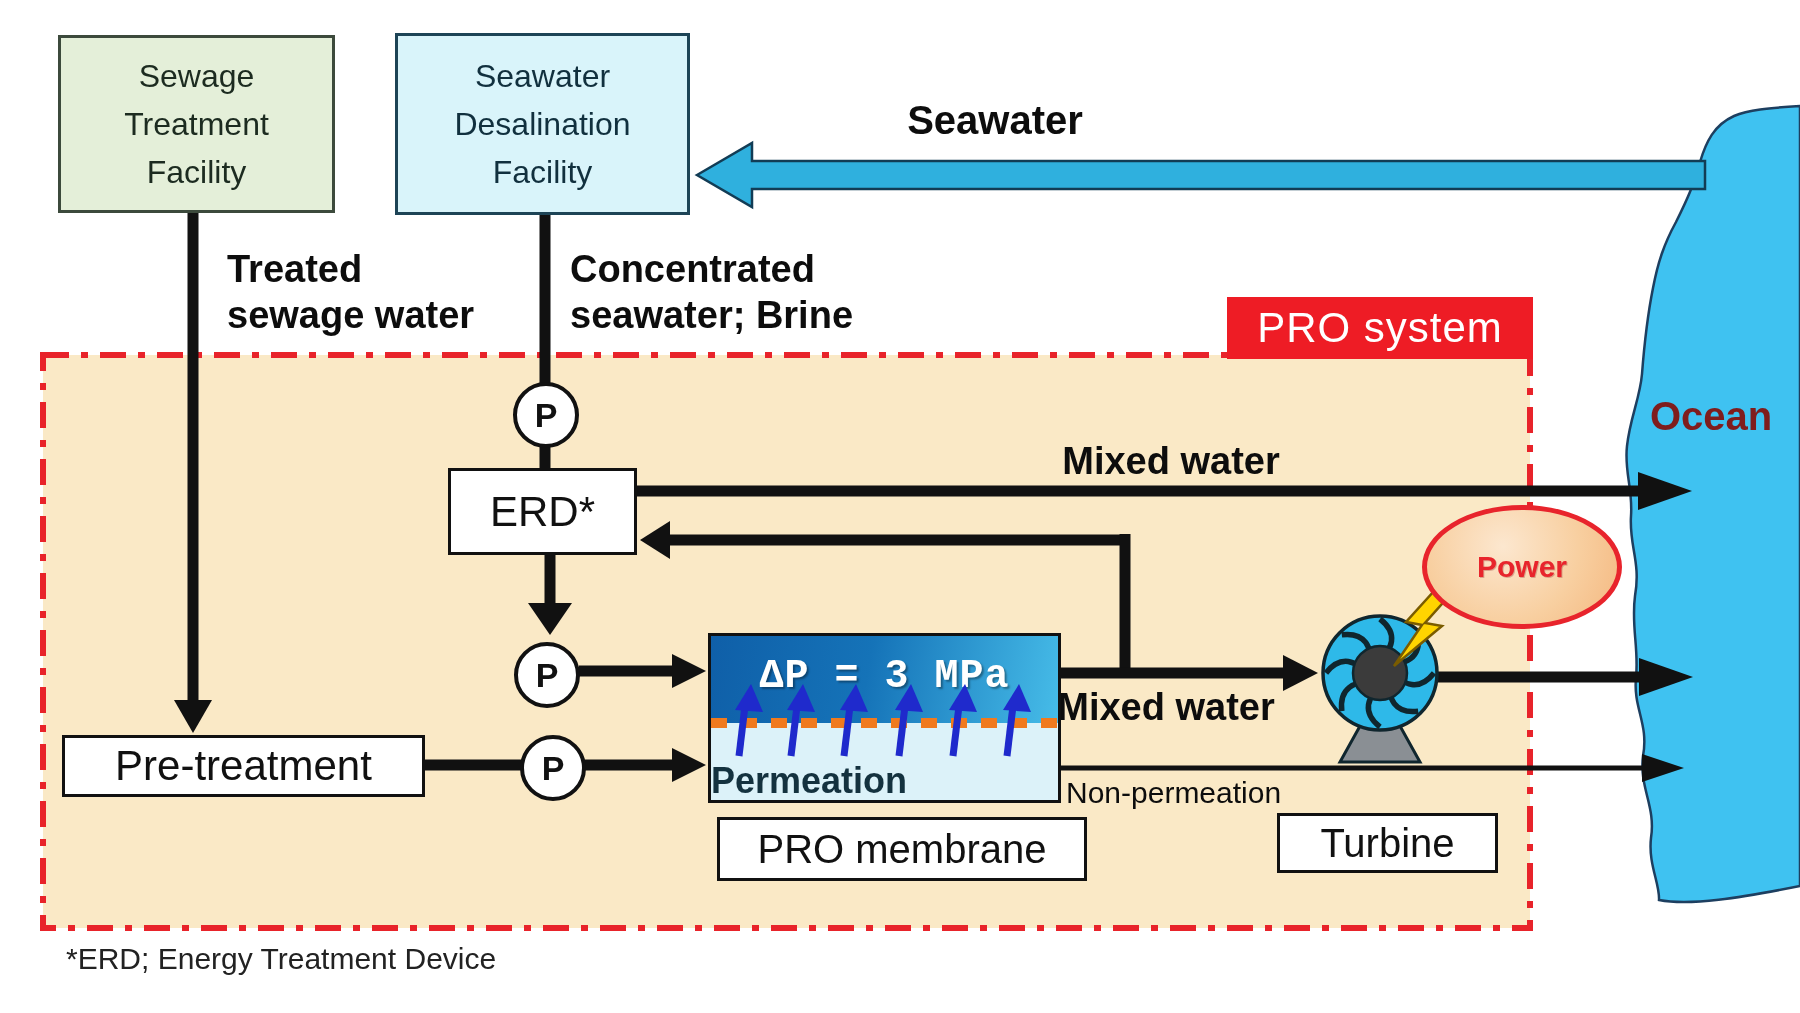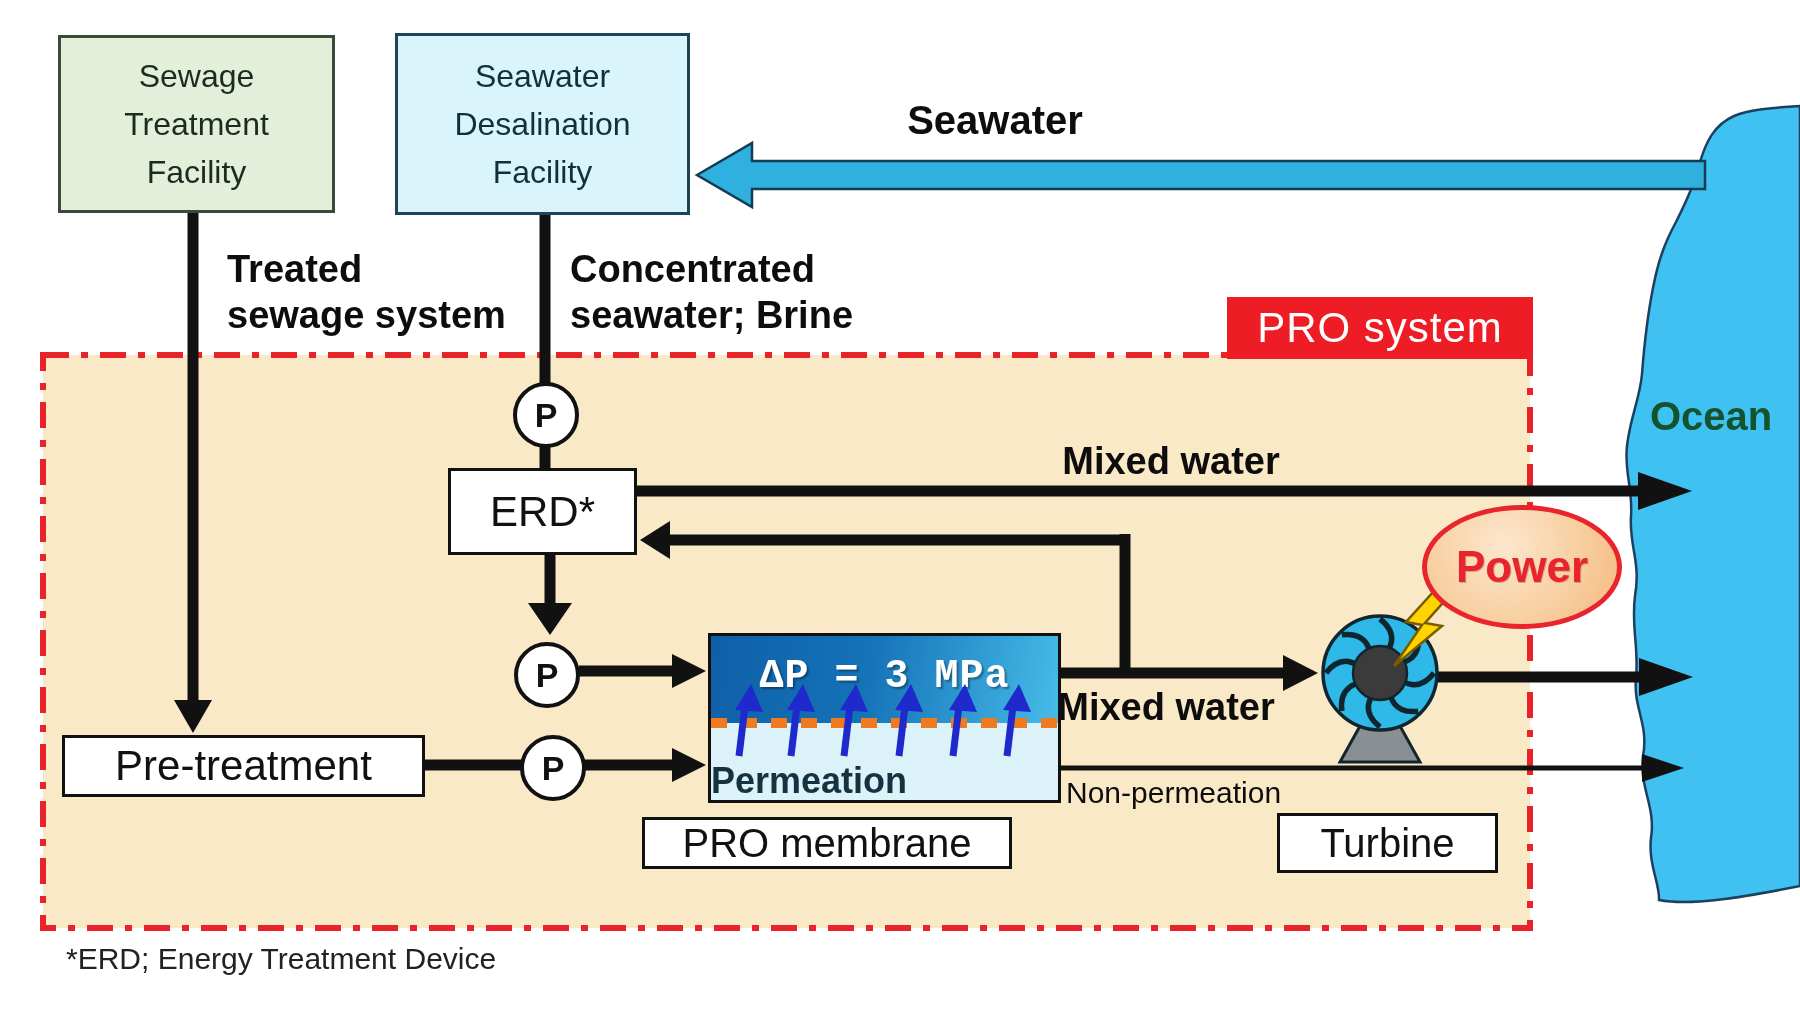--- a/index.html
+++ b/index.html
@@ -23,21 +23,21 @@
             text-shadow:2px 2px 2px rgba(0,0,0,0.35);margin-top:-6px;}
   #membrane .mem-dash{position:absolute;left:0;top:82px;width:100%;height:10px;
             background:repeating-linear-gradient(90deg,#F07A1E 0 16px,rgba(0,0,0,0) 16px 30px);}
   #membrane .feed-side{position:absolute;left:0;top:97px;width:100%;height:73px;
             display:flex;align-items:flex-end;justify-content:flex-start;
             font-size:36px;color:#14323f;padding-bottom:4px;box-sizing:border-box;font-weight:bold;}
   #power-bubble{position:absolute;left:1422px;top:505px;width:200px;height:124px;
             border:5px solid #E8242C;border-radius:50%;box-sizing:border-box;
             background:radial-gradient(circle at 40% 32%,#FCE7CF 0%,#F8CFA0 55%,#F4B77F 100%);
             display:flex;align-items:center;justify-content:center;}
-  #power-bubble span{font-size:44px;font-weight:bold;color:#E8242C;text-shadow:1px 1px 0 rgba(120,0,0,0.25);}
+  #power-bubble span{font-size:30px;font-weight:bold;color:#E8242C;text-shadow:1px 1px 0 rgba(120,0,0,0.25);}
   #pro-tag{position:absolute;left:1227px;top:297px;width:306px;height:62px;background:#EE1C25;
             display:flex;align-items:center;justify-content:center;color:#fff;
             font-size:42px;letter-spacing:1px;}
   .two-line{position:absolute;font-size:38px;line-height:46px;font-weight:bold;color:#0d0d0d;white-space:pre;}
 </style>
 </head>
 <body>
 
 <div id="stage">
 
@@ -98,42 +98,42 @@
     <div>Facility</div>
   </div>
 
   <div id="pro-tag">
     <span>PRO system</span>
   </div>
 
   <div class="plain-label" style="left:860px;top:98px;width:270px;text-align:center;font-size:40px;">Seawater</div>
 
   <div class="two-line" style="left:227px;top:246px;">Treated
-sewage system</div>
+sewage water</div>
 
   <div class="two-line" style="left:570px;top:246px;">Concentrated
 seawater; Brine</div>
 
   <div class="plain-label" style="left:1056px;top:440px;width:230px;text-align:center;font-size:38px;">Mixed water</div>
 
   <div class="plain-label" style="left:1046px;top:686px;width:240px;text-align:center;font-size:38px;">Mixed water</div>
 
   <div class="plain-label" style="left:1066px;top:776px;font-size:30px;font-weight:500;">Non-permeation</div>
 
-  <div class="plain-label" style="left:1650px;top:394px;font-size:40px;font-weight:600;color:#14532d;">Ocean</div>
+  <div class="plain-label" style="left:1650px;top:394px;font-size:40px;font-weight:600;color:#7f1d1d;">Ocean</div>
 
   <div class="box" style="left:448px;top:468px;width:189px;height:87px;font-size:42px;border-width:3.5px;">
     <span>ERD*</span>
   </div>
 
   <div class="box" style="left:62px;top:735px;width:363px;height:62px;font-size:42px;border-width:3.5px;">
     <span>Pre-treatment</span>
   </div>
 
-  <div class="box" style="left:642px;top:817px;width:370px;height:52px;font-size:40px;text-align:center;">
+  <div class="box" style="left:717px;top:817px;width:370px;height:64px;font-size:40px;text-align:center;">
     <span>PRO membrane</span>
   </div>
 
   <div class="box" style="left:1277px;top:813px;width:221px;height:60px;font-size:40px;">
     <span>Turbine</span>
   </div>
 
   <div id="membrane">
     <div class="draw-side">
       <span class="dp-text">ΔP = 3 MPa</span>

